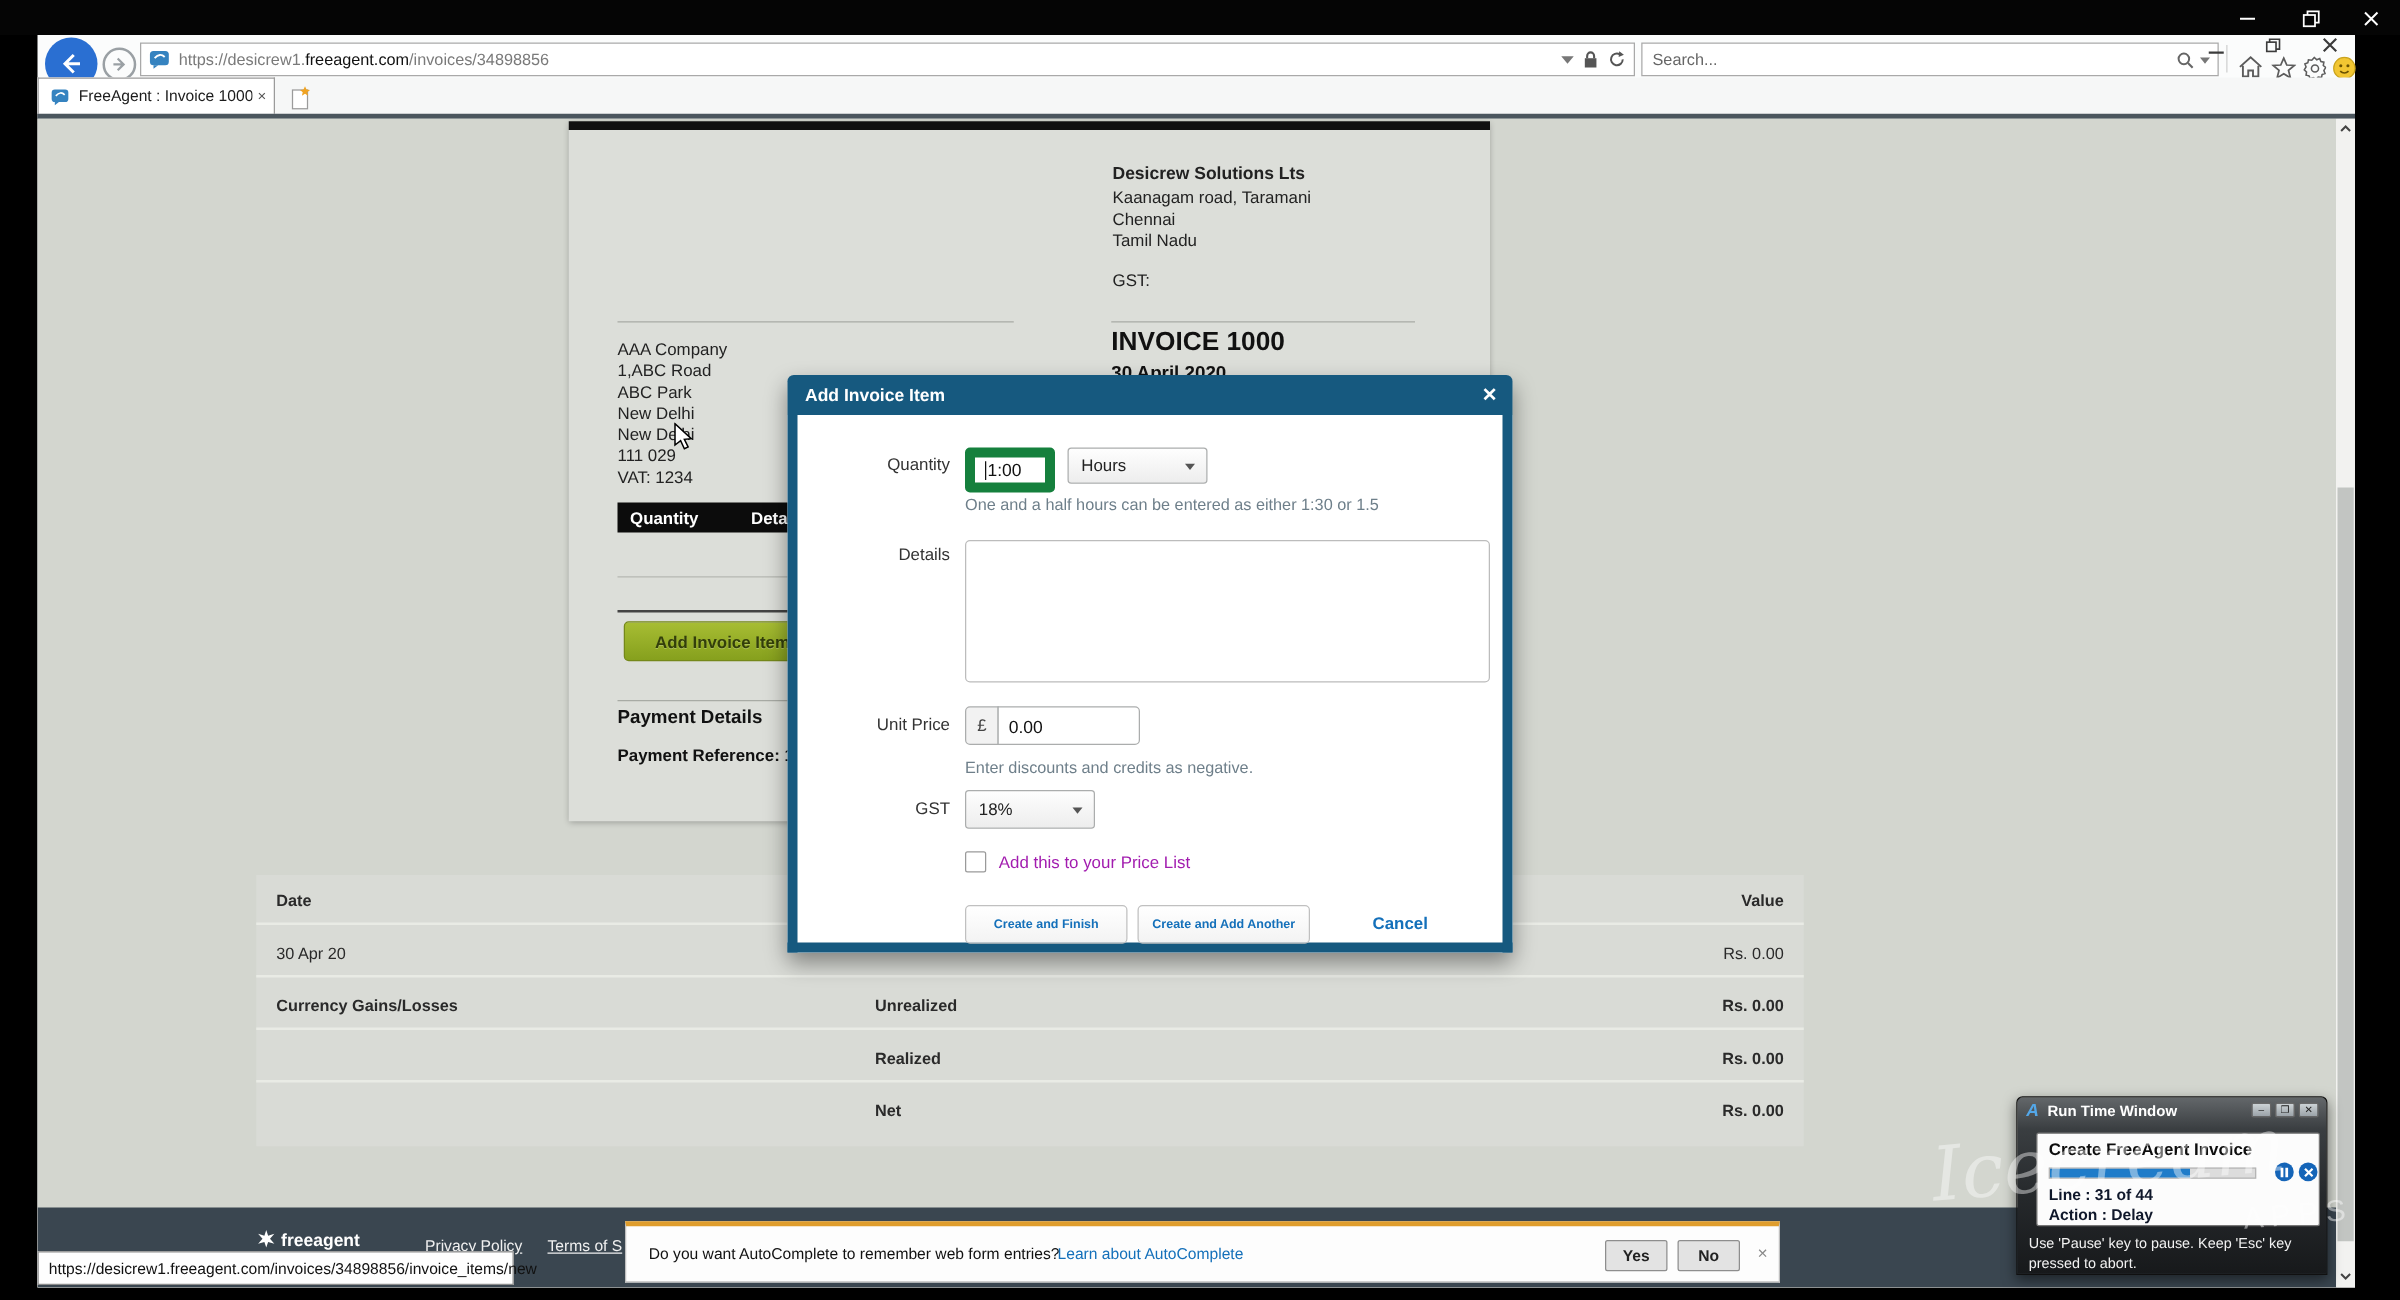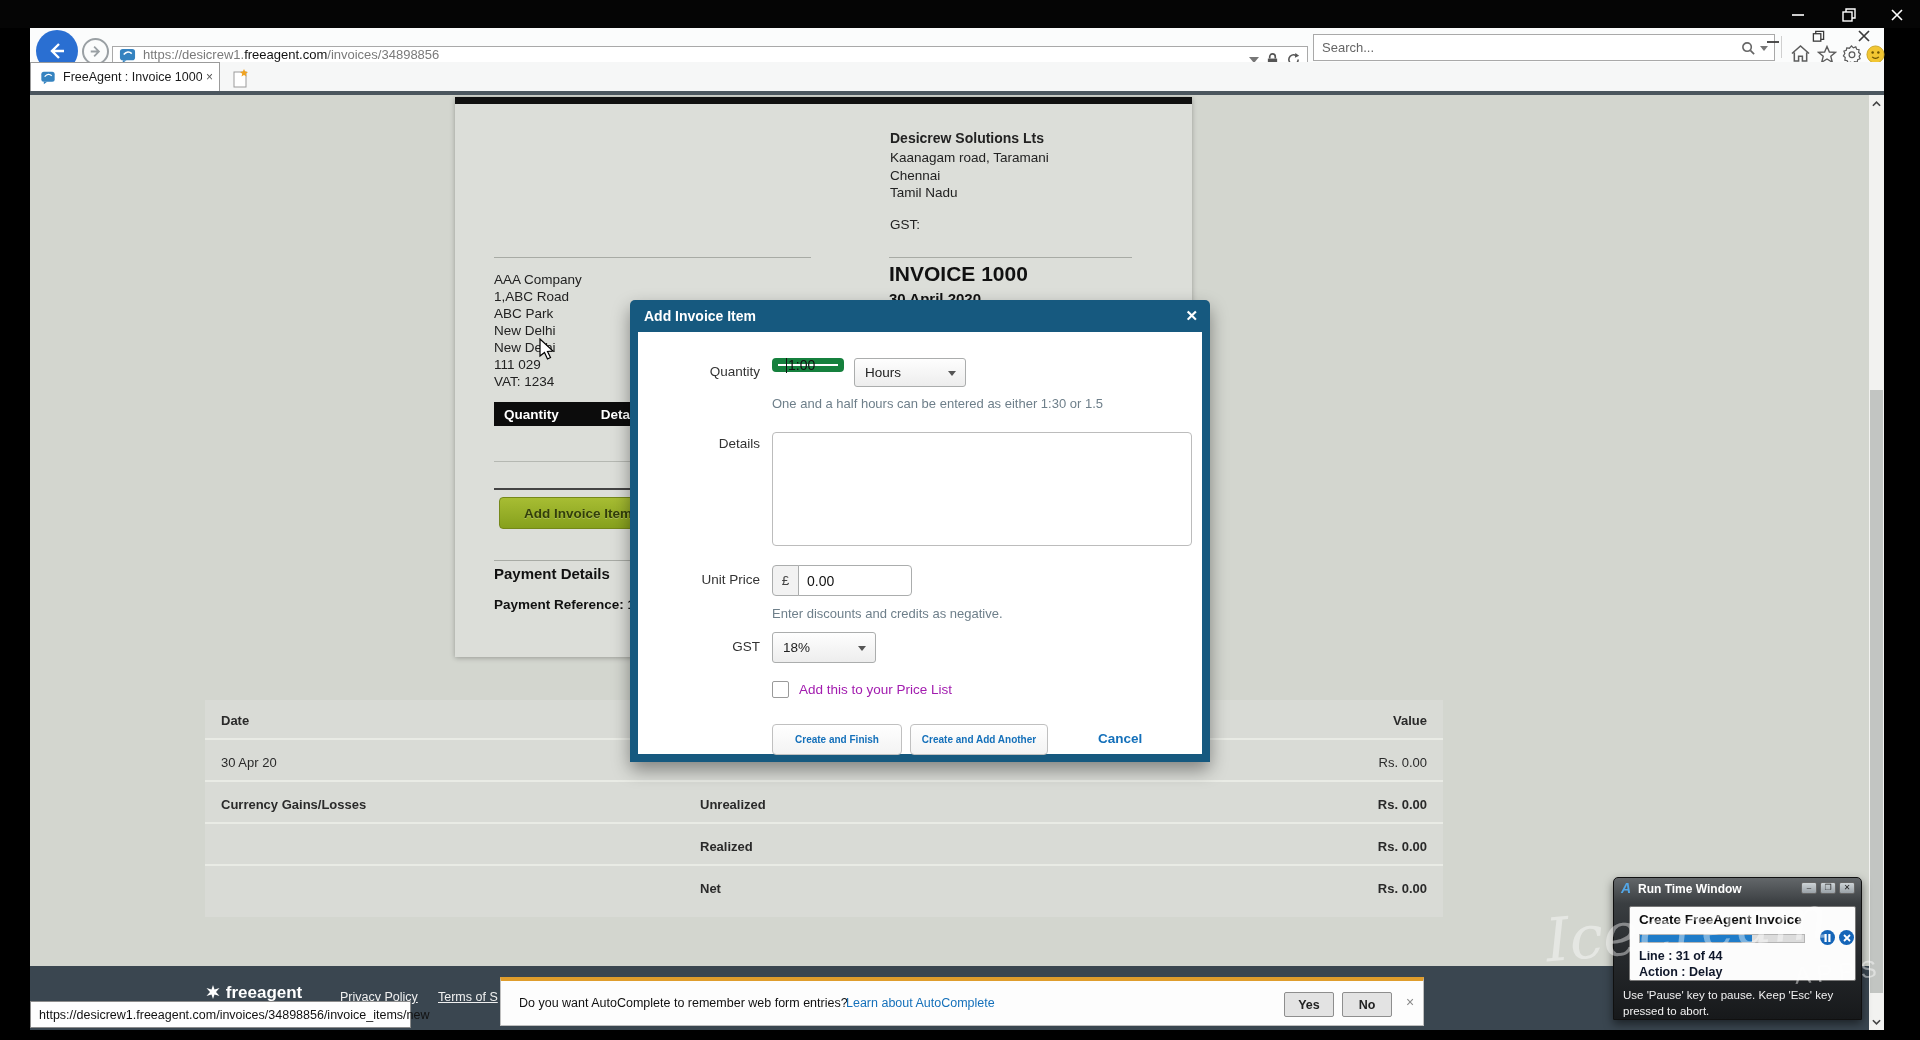--- a/index.html
+++ b/index.html
@@ -13,21 +13,21 @@
 
   
   .browser { left:30px; top:28px; width:1854px; height:1002px; background:#fbfcfc; z-index:10; }
 
   
   .back-btn { left:6px; top:2px; width:42px; height:42px; border-radius:50%;
               background:#2a6fd2; display:flex; align-items:center; justify-content:center; }
   .fwd-btn  { left:52px; top:10px; width:27px; height:27px; border-radius:50%;
               background:#fbfcfc; border:2px solid #9aa0a4; display:flex; align-items:center; justify-content:center; }
   .addr { left:82px; top:6px; width:1196px; height:27px; background:#fff; border:1px solid #a9a9a9;
-          display:flex; align-items:flex-start; font-size:13px;margin-top:12px; }
+          display:flex; align-items:center; font-size:13px; }
   .addr .fav { margin:0 7px 0 6px; }
   .url-gray { color:#7a7a7a; } .url-dark { color:#111; }
   .addr-icons { position:absolute; right:6px; top:5px; display:flex; gap:7px; align-items:center; color:#555; }
   .search { left:1283px; top:6px; width:462px; height:27px; background:#fff; border:1px solid #a9a9a9;
             font-size:13px; color:#666; display:flex; align-items:center; padding-left:8px; }
   .search-icons { position:absolute; right:6px; top:6px; display:flex; gap:4px; align-items:center; }
   .vsep { left:1751px; top:8px; width:1px; height:22px; background:#d0d0d0; }
   .cmd-icon { position:absolute; top:16px; color:#5c5c5c; }
   .ie-ctrl { position:absolute; color:#3b3b3b; }
 
@@ -299,21 +299,21 @@
         <span class="c3">Rs. 0.00</span>
       </div>
       <div class="trow inv-bold" style="top:168px;height:49px;border-bottom:none">
         <span class="c1"></span>
         <span class="c2">Net</span>
         <span class="c3">Rs. 0.00</span>
       </div>
     </div>
 
     <div class="abs footer">
-      <div class="abs" style="left:175px;top:17px;font-size:17px;font-weight:bold">
+      <div class="abs" style="left:175px;top:17px;font-size:14px;font-weight:bold">
         <svg width="16" height="16" viewBox="0 0 16 16" style="vertical-align:-2px">
             <path d="M8 1 L9.5 5.5 L14.5 4 L11 8 L14.5 12 L9.5 10.5 L8 15 L6.5 10.5 L1.5 12 L5 8 L1.5 4 L6.5 5.5 Z" fill="#fff"></path>
           </svg>
         <span>freeagent</span>
       </div>
       <span class="f-link" style="left:310px">Privacy Policy</span>
       <span class="f-link" style="left:408px">Terms of S</span>
     </div>
   </div>
 
@@ -332,21 +332,21 @@
   </div>
 </div>
 
 <div class="abs modal">
   <div class="modal-head">
     <span>Add Invoice Item</span>
     <span class="modal-x">✕</span>
   </div>
   <div class="modal-body">
     <div class="mlabel" style="top:32px">Quantity</div>
-    <div class="minput" style="left:134px;top:26px;width:72px;height:14px;border:6px solid #15803d">
+    <div class="minput" style="left:134px;top:26px;width:72px;height:36px;border:8px solid #15803d">
         <span class="caret"></span>
         <span>1:00</span>
       </div>
     <div class="mselect" style="left:216px;top:26px;width:112px;height:29px">
         <span>Hours</span>
         <span class="chev"></span>
       </div>
     <div class="mhelp" style="top:64px">One and a half hours can be entered as either 1:30 or 1.5</div>
 
     <div class="mlabel" style="top:104px">Details</div>

